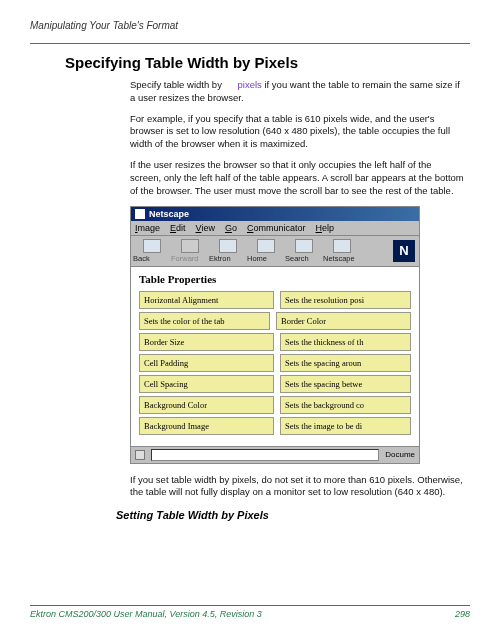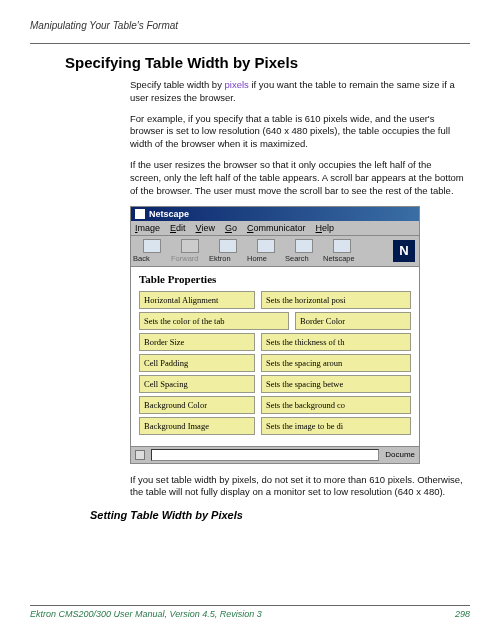--- a/index.html
+++ b/index.html
@@ -29,26 +29,26 @@
     margin: 6px 0 8px 35px;
   }
   .body-text {
     margin-left: 100px;
     margin-right: 5px;
     font-size: 9.5px;
     line-height: 1.35;
     color: #111;
     margin-bottom: 8px;
   }
-  .link { color: #7a3fc4; }
+  .link { color: #7a3fc4; margin-left: 13px; }
   .sub-title {
     font-size: 11px;
     font-weight: bold;
     font-style: italic;
-    margin: 10px 0 4px 60px;
+    margin: 10px 0 4px 86px;
   }
   .screenshot {
     margin-left: 100px;
     width: 290px;
     border: 1px solid #888;
     background: #c0c0c0;
     font-size: 9px;
   }
   .titlebar {
     background: linear-gradient(to right, #0a246a, #3a6ea5);
@@ -115,21 +115,21 @@
   }
   .tp-cell {
     background: #f0eea0;
     border: 1px solid #998;
     font-size: 8.5px;
     padding: 3px 4px;
     overflow: hidden;
     white-space: nowrap;
     font-family: Georgia, serif;
   }
-  .tp-left { width: 116px; }
+  .tp-left { width: 135px; }
   .tp-right { flex: 1; }
   .statusbar {
     background: #c0c0c0;
     border-top: 1px solid #888;
     display: flex;
     align-items: center;
     padding: 2px 4px;
     gap: 6px;
     font-size: 8px;
   }
@@ -183,21 +183,21 @@
     <div class="tbtn"><div class="ic"></div><span>Ektron</span></div>
     <div class="tbtn"><div class="ic"></div><span>Home</span></div>
     <div class="tbtn"><div class="ic"></div><span>Search</span></div>
     <div class="tbtn"><div class="ic"></div><span>Netscape</span></div>
     <div class="nbadge">N</div>
   </div>
   <div class="content-area">
     <div class="tp-head">Table Properties</div>
     <div class="tp-row">
         <div class="tp-cell tp-left">Horizontal Alignment</div>
-        <div class="tp-cell tp-right">Sets the horizontal posi</div>
+        <div class="tp-cell tp-right">Sets the resolution posi</div>
       </div>
     <div class="tp-row">
         <div class="tp-cell tp-right">Sets the color of the tab</div>
         <div class="tp-cell tp-left">Border Color</div>
       </div>
     <div class="tp-row">
         <div class="tp-cell tp-left">Border Size</div>
         <div class="tp-cell tp-right">Sets the thickness of th</div>
       </div>
     <div class="tp-row">

